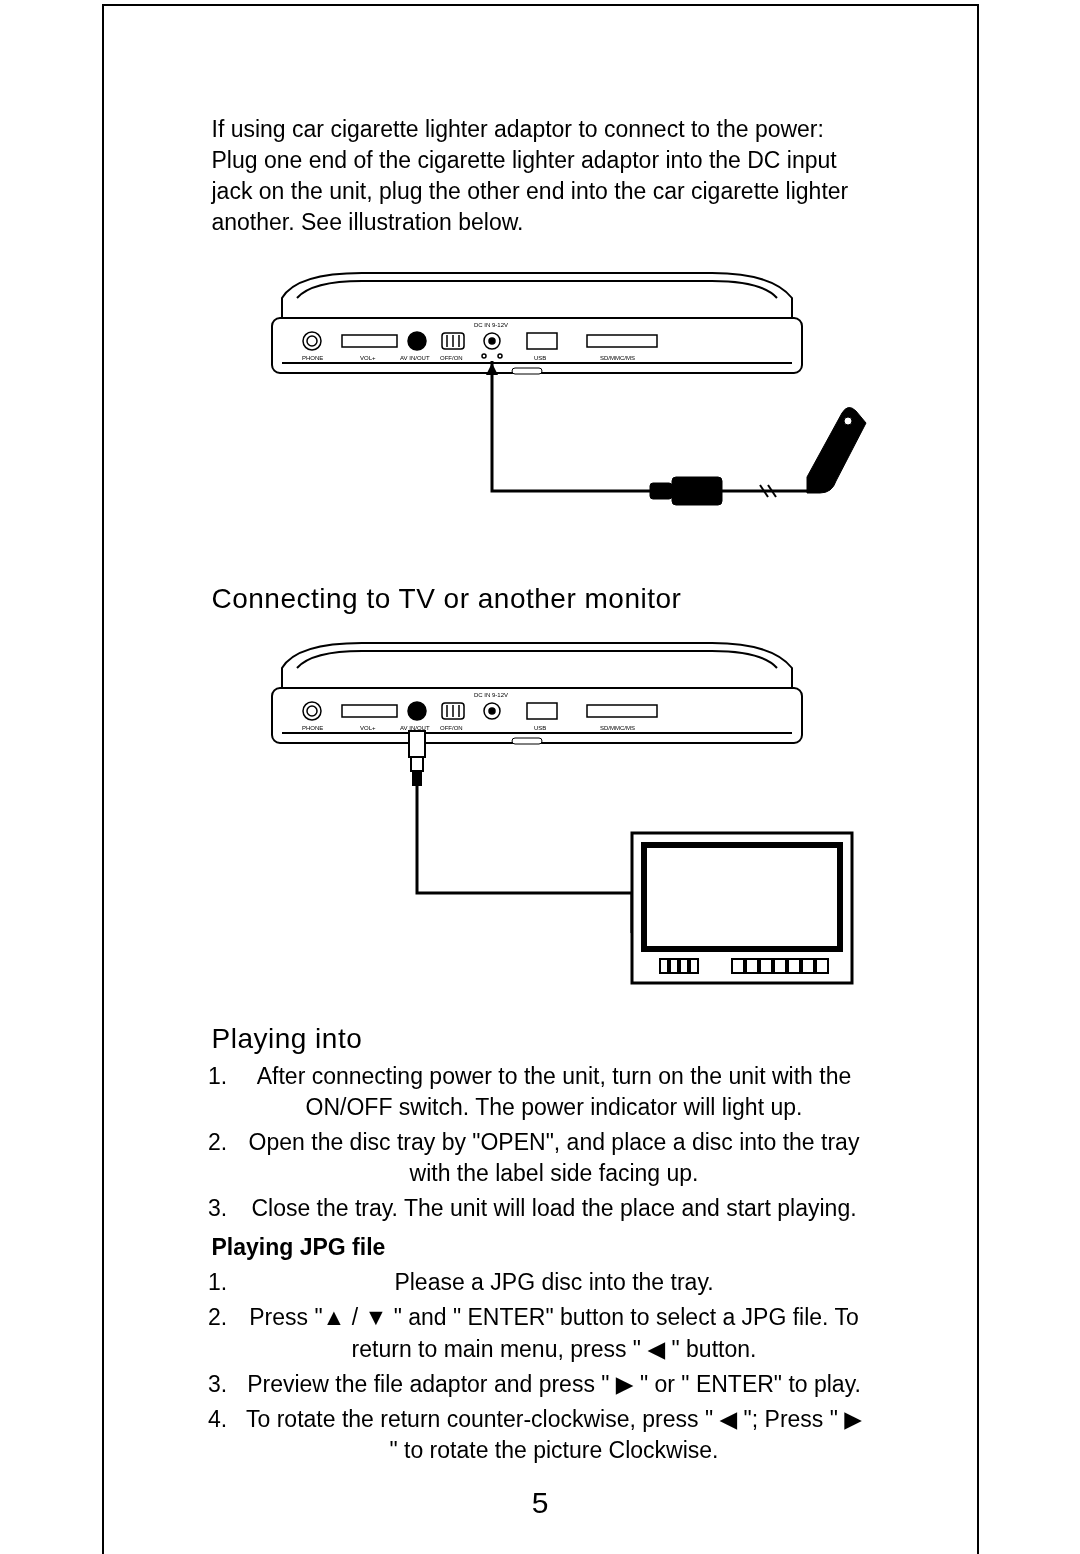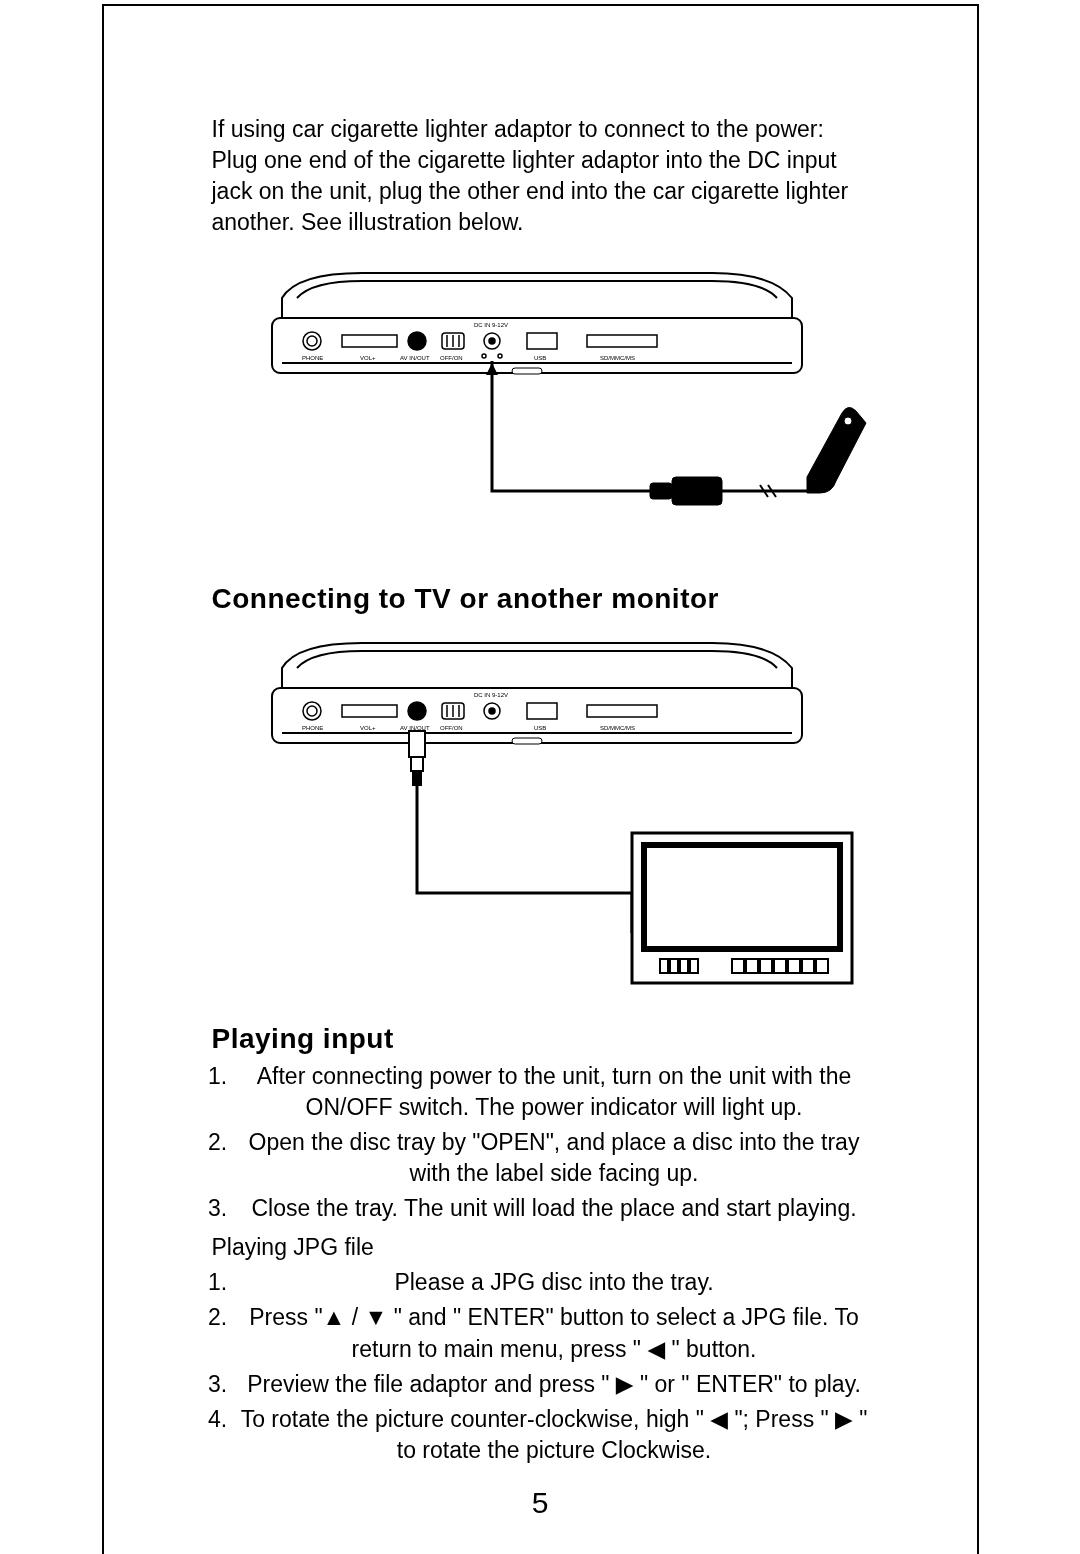--- a/index.html
+++ b/index.html
@@ -10,22 +10,22 @@
     margin:4px auto;
     position:relative;
     font-family:Arial,Helvetica,sans-serif;
     color:#000;
   }
   .content{
     position:absolute;
     left:108px; right:108px; top:108px;
   }
   .para{font-size:23px;line-height:1.35;}
-  h2{font-size:28px;font-weight:bold;letter-spacing:0.5px;margin:0;}
-  h3{font-size:23px;font-weight:normal;margin:0;}
+  h2{font-size:28px;font-weight:normal;letter-spacing:0.5px;margin:0;}
+  h3{font-size:23px;font-weight:bold;margin:0;}
   .figure{display:block;margin:auto;}
   ol.steps{font-size:23px;line-height:1.35;padding-left:22px;margin:6px 0 0 0;}
   ol.steps li{padding-left:6px;margin-bottom:4px;text-align:center;}
   .tri{font-family:Arial,sans-serif;}
   .pageno{
     position:absolute;left:0;right:0;text-align:center;
     bottom:36px;font-size:30px;
   }
   
   .lbl{font:6px Arial;}
@@ -159,37 +159,37 @@
         <rect x="520" y="326" width="12" height="14"></rect>
           <rect x="534" y="326" width="12" height="14"></rect>
         <rect x="548" y="326" width="12" height="14"></rect>
           <rect x="562" y="326" width="12" height="14"></rect>
         <rect x="576" y="326" width="12" height="14"></rect>
           <rect x="590" y="326" width="12" height="14"></rect>
         <rect x="604" y="326" width="12" height="14"></rect>
       </g>
     </svg>
 
-    <h2 style="margin-top:30px">Playing input</h2>
+    <h2 style="margin-top:30px">Playing into</h2>
     <ol class="steps">
       <li>After connecting power to the unit, turn on the unit with the ON/OFF switch. The power indicator will light up.</li>
       <li>Open the disc tray by "OPEN", and place a disc into the tray with the label side facing up.</li>
       <li>Close the tray. The unit will load the place and start playing.</li>
     </ol>
 
     <h3 style="margin-top:10px">Playing JPG file</h3>
     <ol class="steps">
       <li>Please a JPG disc into the tray.</li>
       <li>
         <span>Press "</span><span class="tri">▲</span><span> / </span><span class="tri">▼</span><span> " and " ENTER"  button to select a JPG file. To return to main menu, press " </span><span class="tri">◀</span><span> " button.</span>
       </li>
       <li>
         <span>Preview the file adaptor and press " </span><span class="tri">▶</span><span> "   or " ENTER" to play.</span>
       </li>
       <li>
-        <span>To rotate the picture counter-clockwise, high " </span><span class="tri">◀</span><span> "; Press  " </span><span class="tri">▶</span><span> "  to rotate the picture Clockwise.</span>
+        <span>To rotate the return counter-clockwise, press " </span><span class="tri">◀</span><span> "; Press  " </span><span class="tri">▶</span><span> "  to rotate the picture Clockwise.</span>
       </li>
     </ol>
 
   </div>
 
   <div class="pageno">5</div>
 </div>
 
 </body></html>

